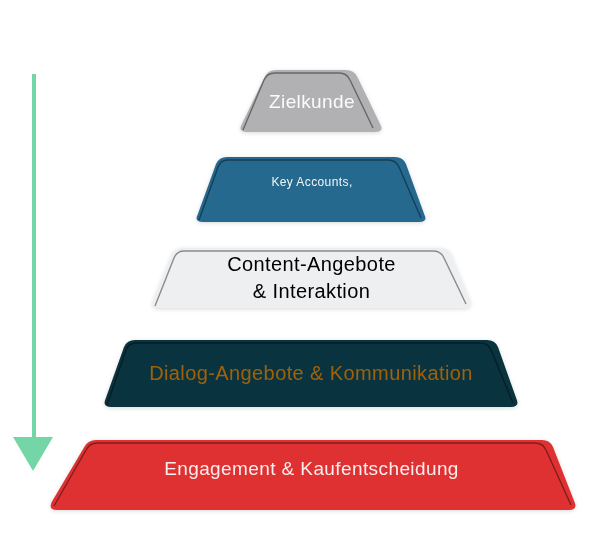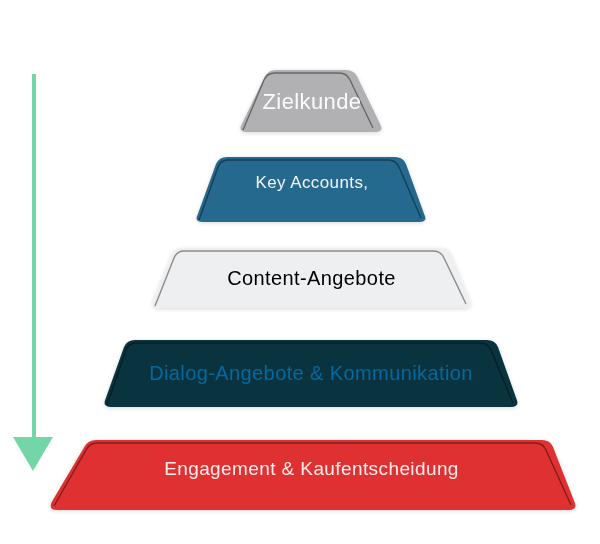--- a/index.html
+++ b/index.html
@@ -31,22 +31,22 @@
     position: absolute;
     display: flex;
     flex-direction: column;
     align-items: center;
     justify-content: center;
     text-align: center;
     letter-spacing: 0.4px;
     line-height: 27px;
     pointer-events: none;
   }
-  .lvl1 { left: 238px; top: 70px;  width: 148px; height: 62px; font-size: 22px; }
-  .lvl2 { left: 194px; top: 157px; width: 236px; height: 51px; font-size: 17px; }
+  .lvl1 { left: 238px; top: 70px;  width: 148px; height: 62px; font-size: 19px; }
+  .lvl2 { left: 194px; top: 157px; width: 236px; height: 51px; font-size: 12px; }
   .lvl3 { left: 150px; top: 248px; width: 323px; height: 60px; font-size: 20px; }
   .lvl4 { left: 102px; top: 340px; width: 418px; height: 67px; font-size: 20px; }
   .lvl5 { left: 48px;  top: 440px; width: 527px; height: 56px; font-size: 19px; }
 </style>
 </head>
 <body>
 
 <div class="canvas" style="background: rgb(255, 255, 255);">
 
   <svg width="600" height="544" viewBox="0 0 600 544">
@@ -90,23 +90,24 @@
   <div class="level-label lvl1" style="color: rgb(251, 251, 251);">
     <span>Zielkunde</span>
   </div>
 
   <div class="level-label lvl2" style="color: rgb(242, 245, 247);">
     <span>Key Accounts,</span>
   </div>
 
   <div class="level-label lvl3" style="color: #000000;">
     <span>Content-Angebote</span>
+    <span>&amp; Interaktion</span>
   </div>
 
-  <div class="level-label lvl4" style="color: #0369a1;">
+  <div class="level-label lvl4" style="color: #a16207;">
     <span>Dialog-Angebote &amp; Kommunikation</span>
   </div>
 
   <div class="level-label lvl5" style="color: rgb(249, 237, 237);">
     <span>Engagement &amp; Kaufentscheidung</span>
   </div>
 
 </div>
 
 </body></html>

